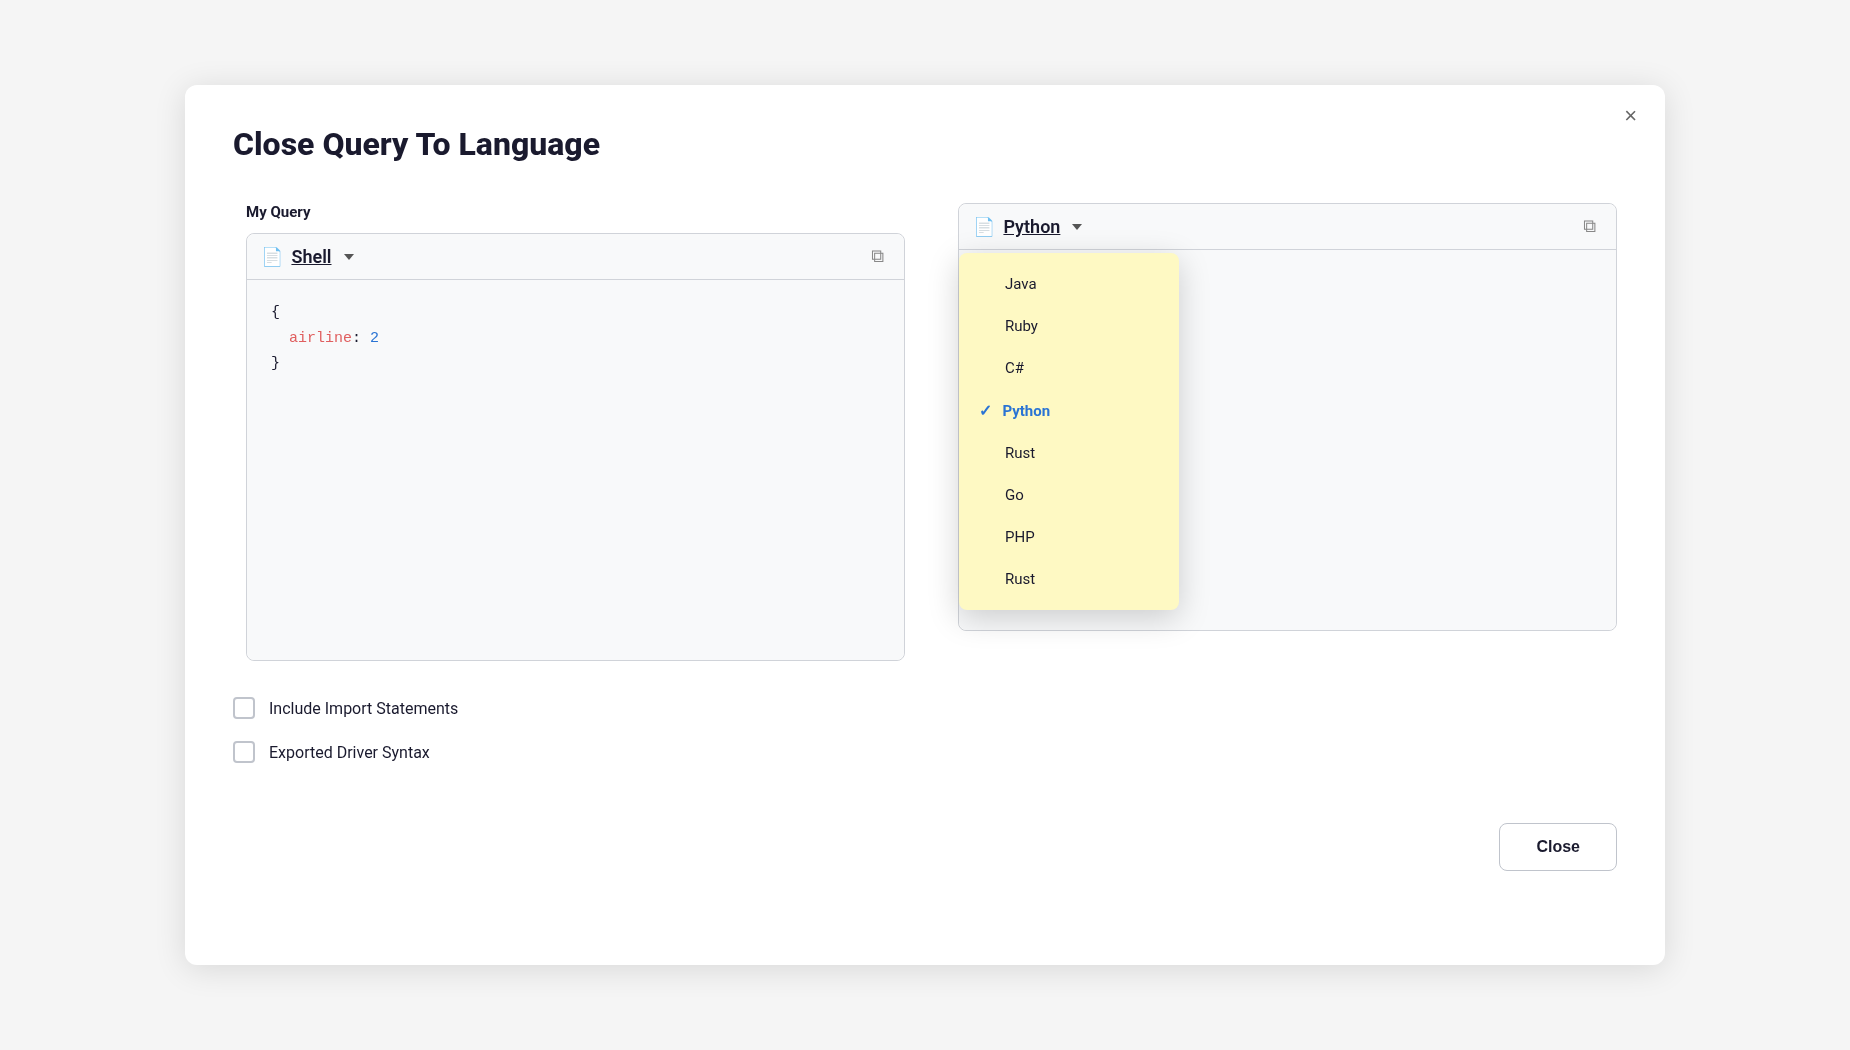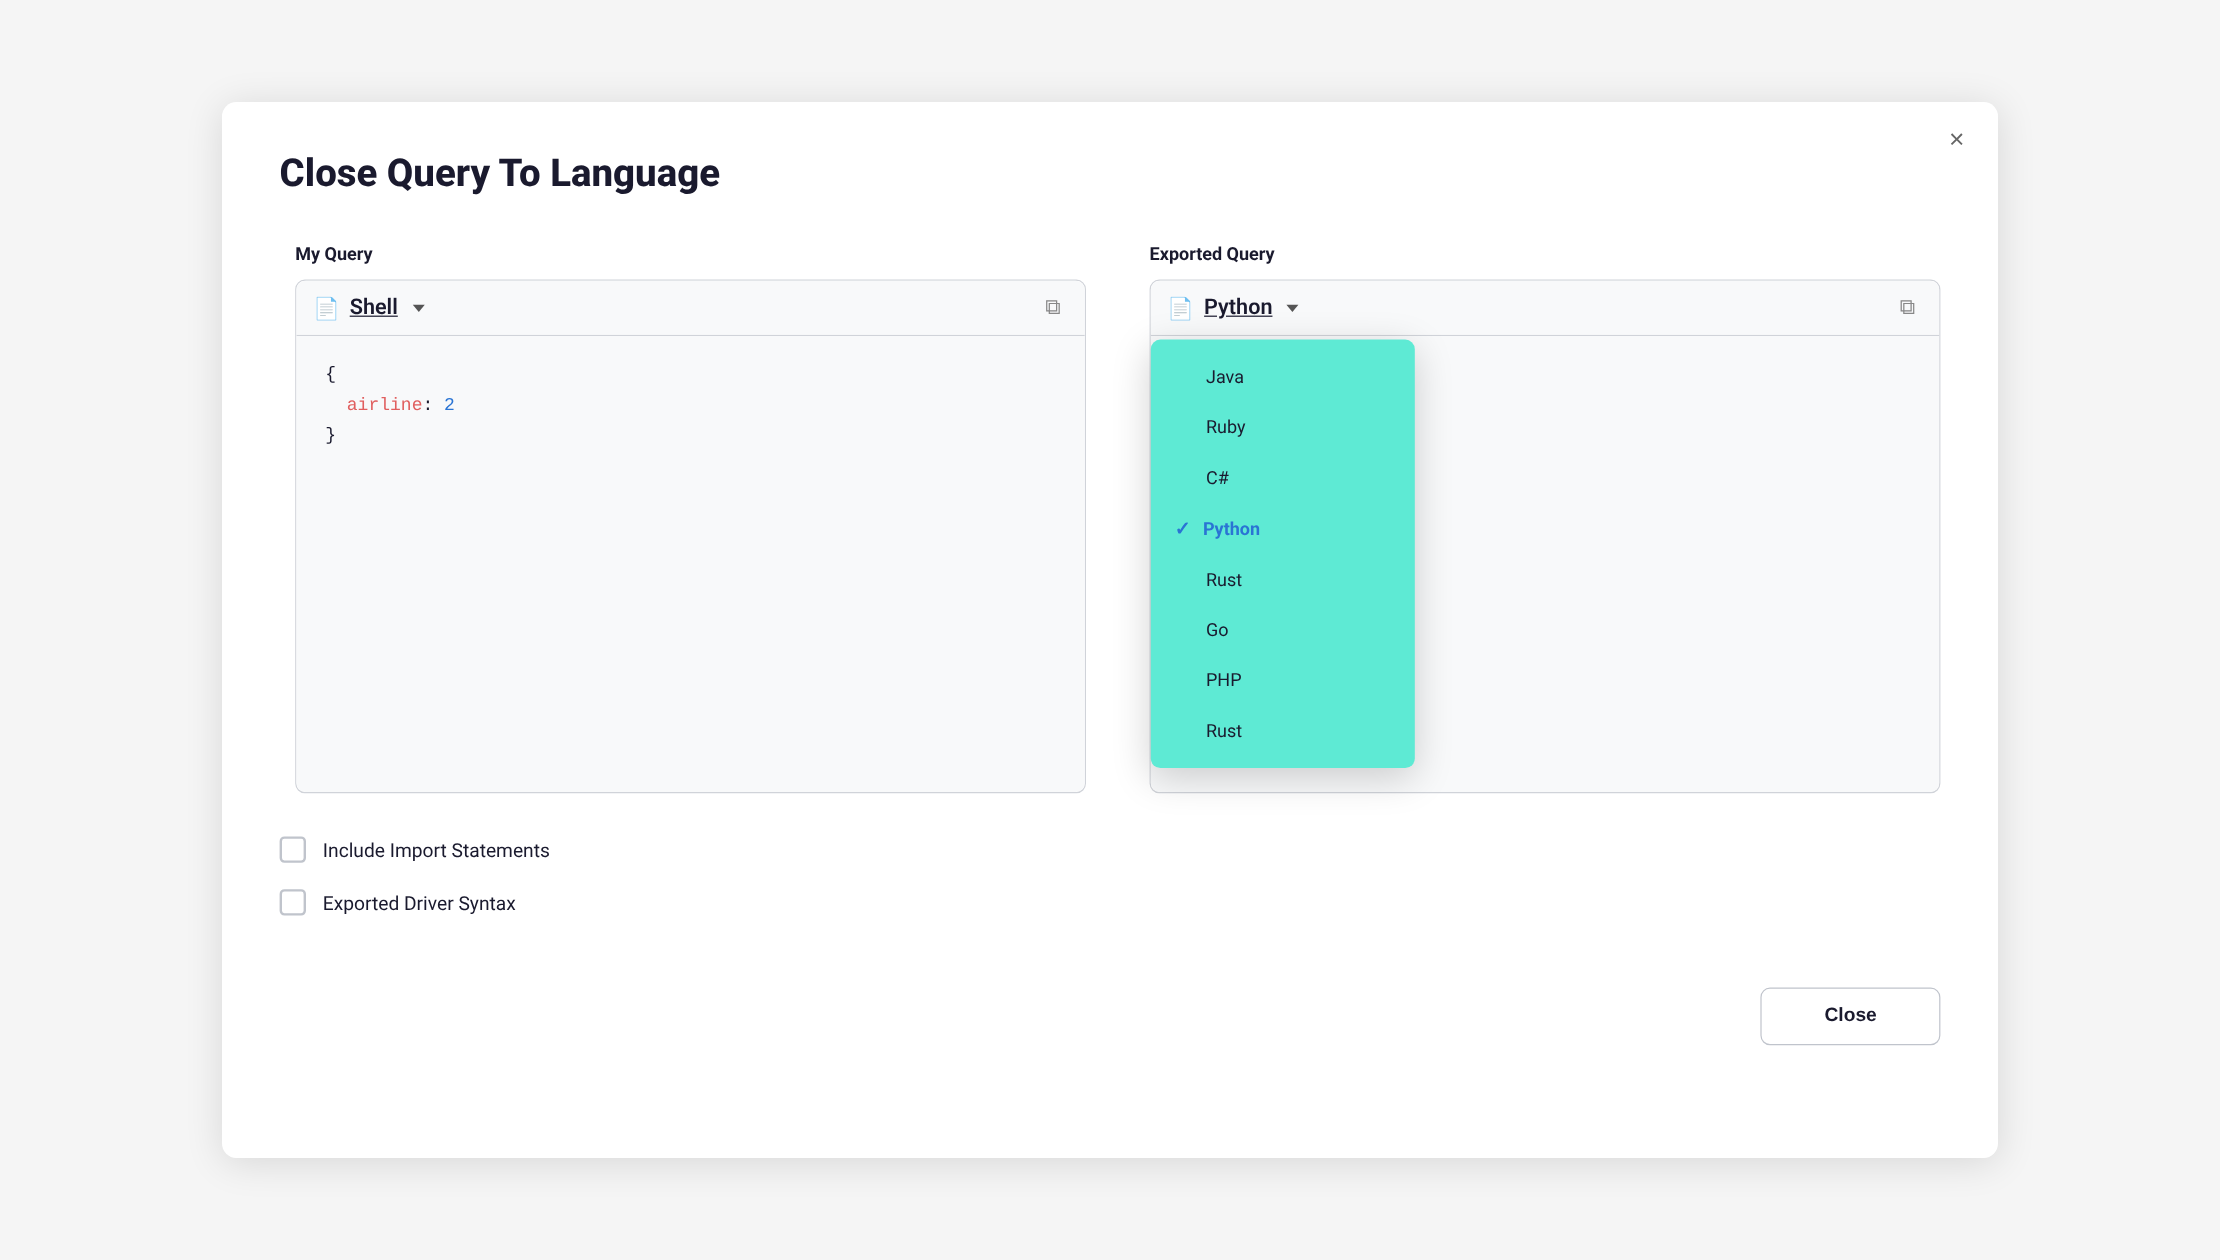--- a/index.html
+++ b/index.html
@@ -143,21 +143,21 @@
 
     .value {
       color: #2a74d4;
     }
 
     
     .dropdown-menu {
       position: absolute;
       top: calc(100% + 4px);
       left: 0;
-      background: #5eead4;
+      background: #fef9c3;
       border-radius: 8px;
       box-shadow: 0 8px 32px rgba(0,0,0,0.18);
       min-width: 220px;
       z-index: 100;
       padding: 10px 0;
     }
 
     .dropdown-item {
       display: flex;
       align-items: center;
@@ -212,21 +212,21 @@
     }
 
     
     .modal-footer {
       display: flex;
       justify-content: flex-end;
       margin-top: 60px;
     }
 
     .close-button {
-      padding: 14px 52px;
+      padding: 14px 36px;
       border: 1.5px solid #c0c4cc;
       border-radius: 8px;
       background: #fff;
       font-size: 16px;
       font-weight: 600;
       color: #1a1a2e;
       cursor: pointer;
     }
   </style>
 </head>
@@ -254,21 +254,20 @@
           <span class="code-line brace">{</span>
           <span class="code-line">
             &nbsp;&nbsp;<span class="key">airline</span><span style="color:#1a1a2e">: </span><span class="value">2</span>
           </span>
           <span class="code-line brace">}</span>
         </div>
       </div>
     </div>
 
     <div class="panel">
-      <div class="panel-label">Exported Query</div>
       <div class="code-container">
         <div class="code-header">
           <div class="lang-selector">
             <span class="lang-icon">📄</span>
             <span class="lang-name">Python</span>
             <span class="chevron-down"></span>
           </div>
           <button class="copy-btn">⧉</button>
 
           <div class="dropdown-menu" id="lang-dropdown">

